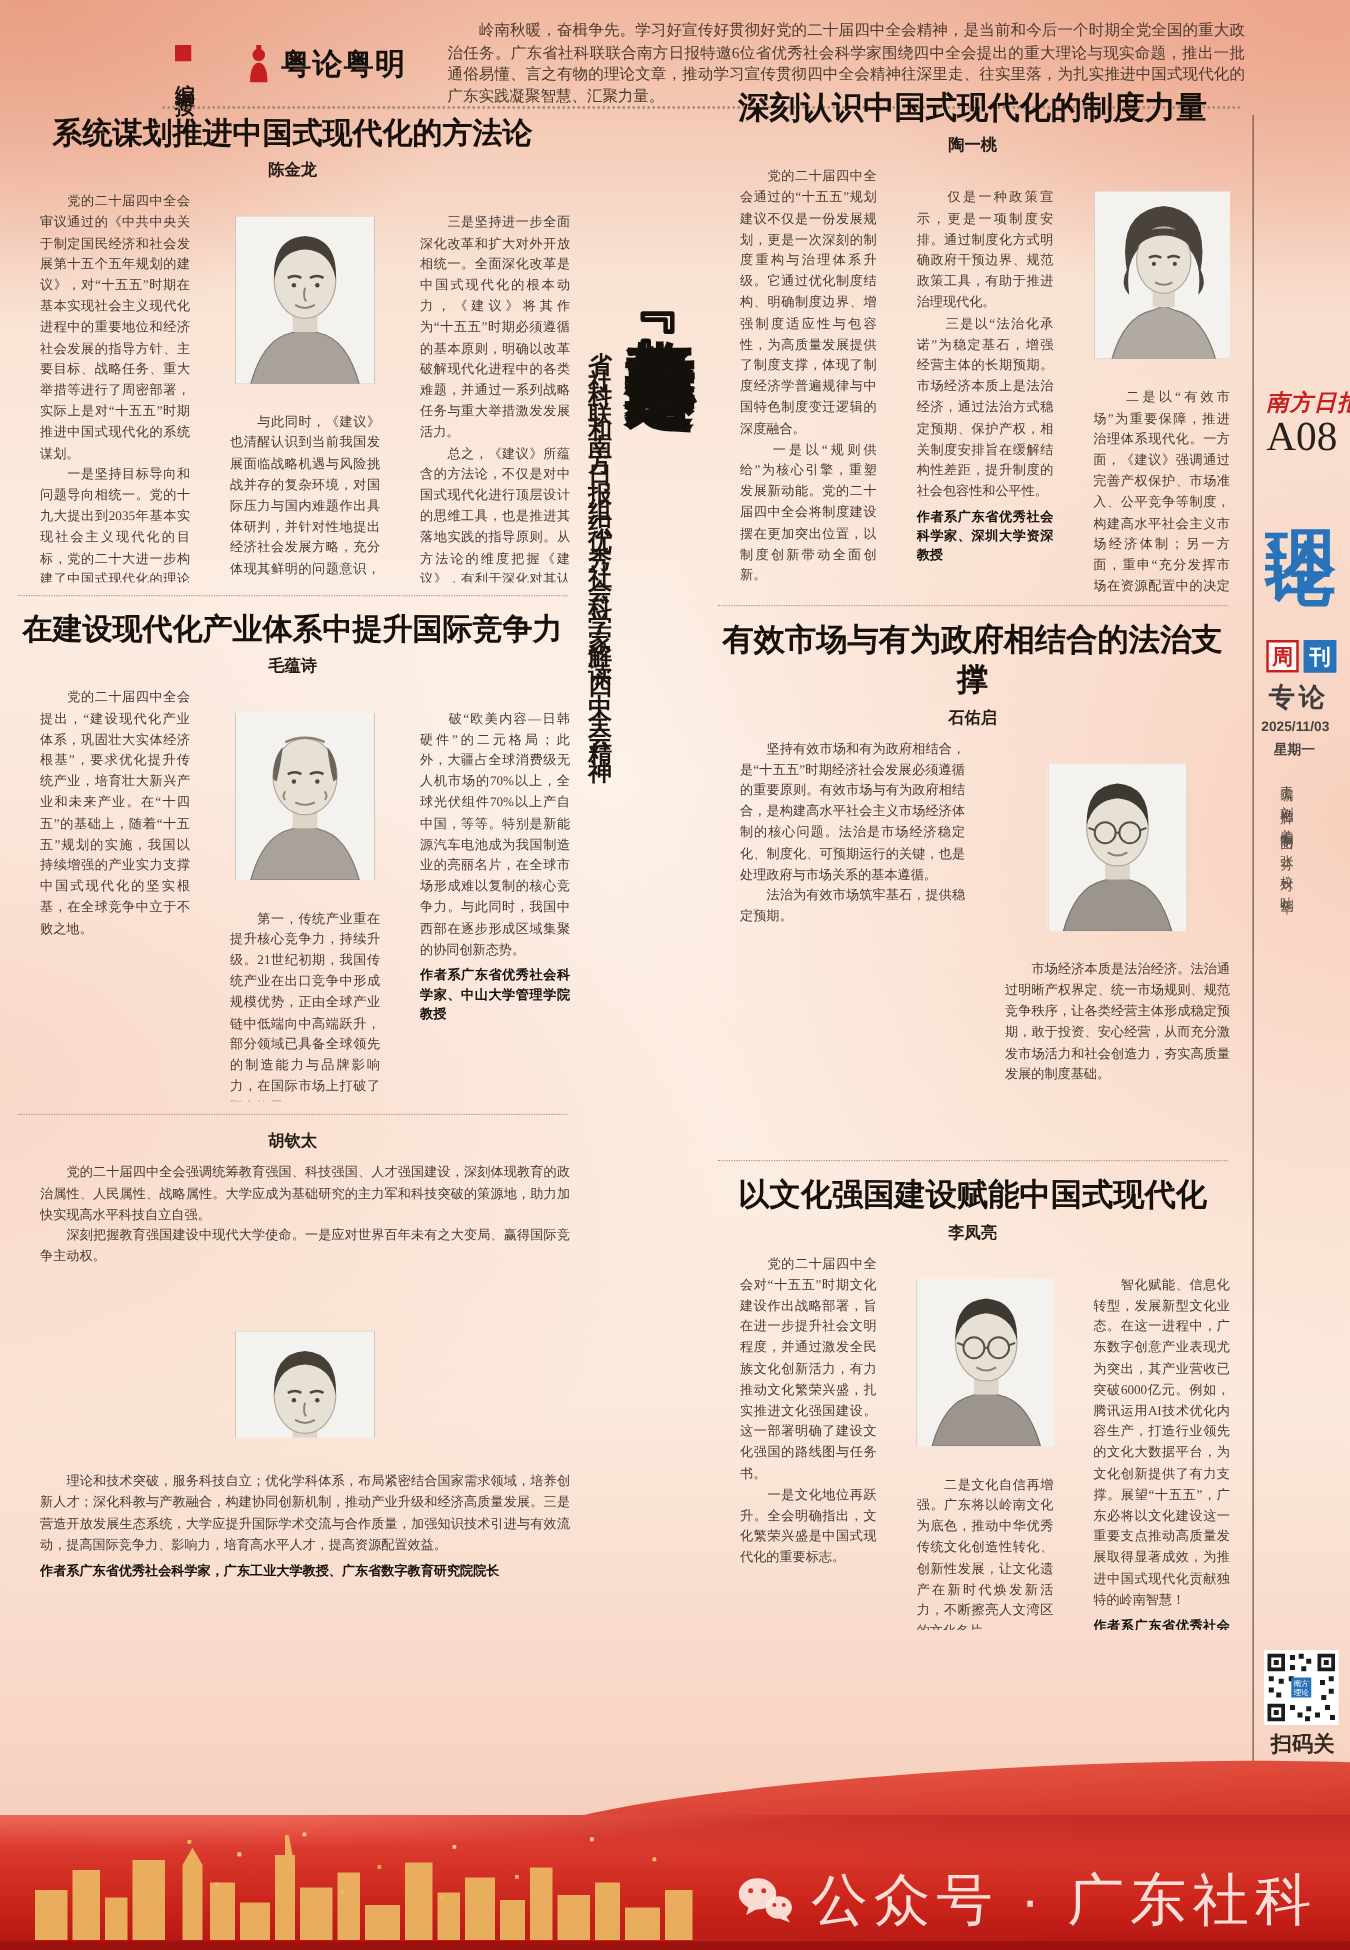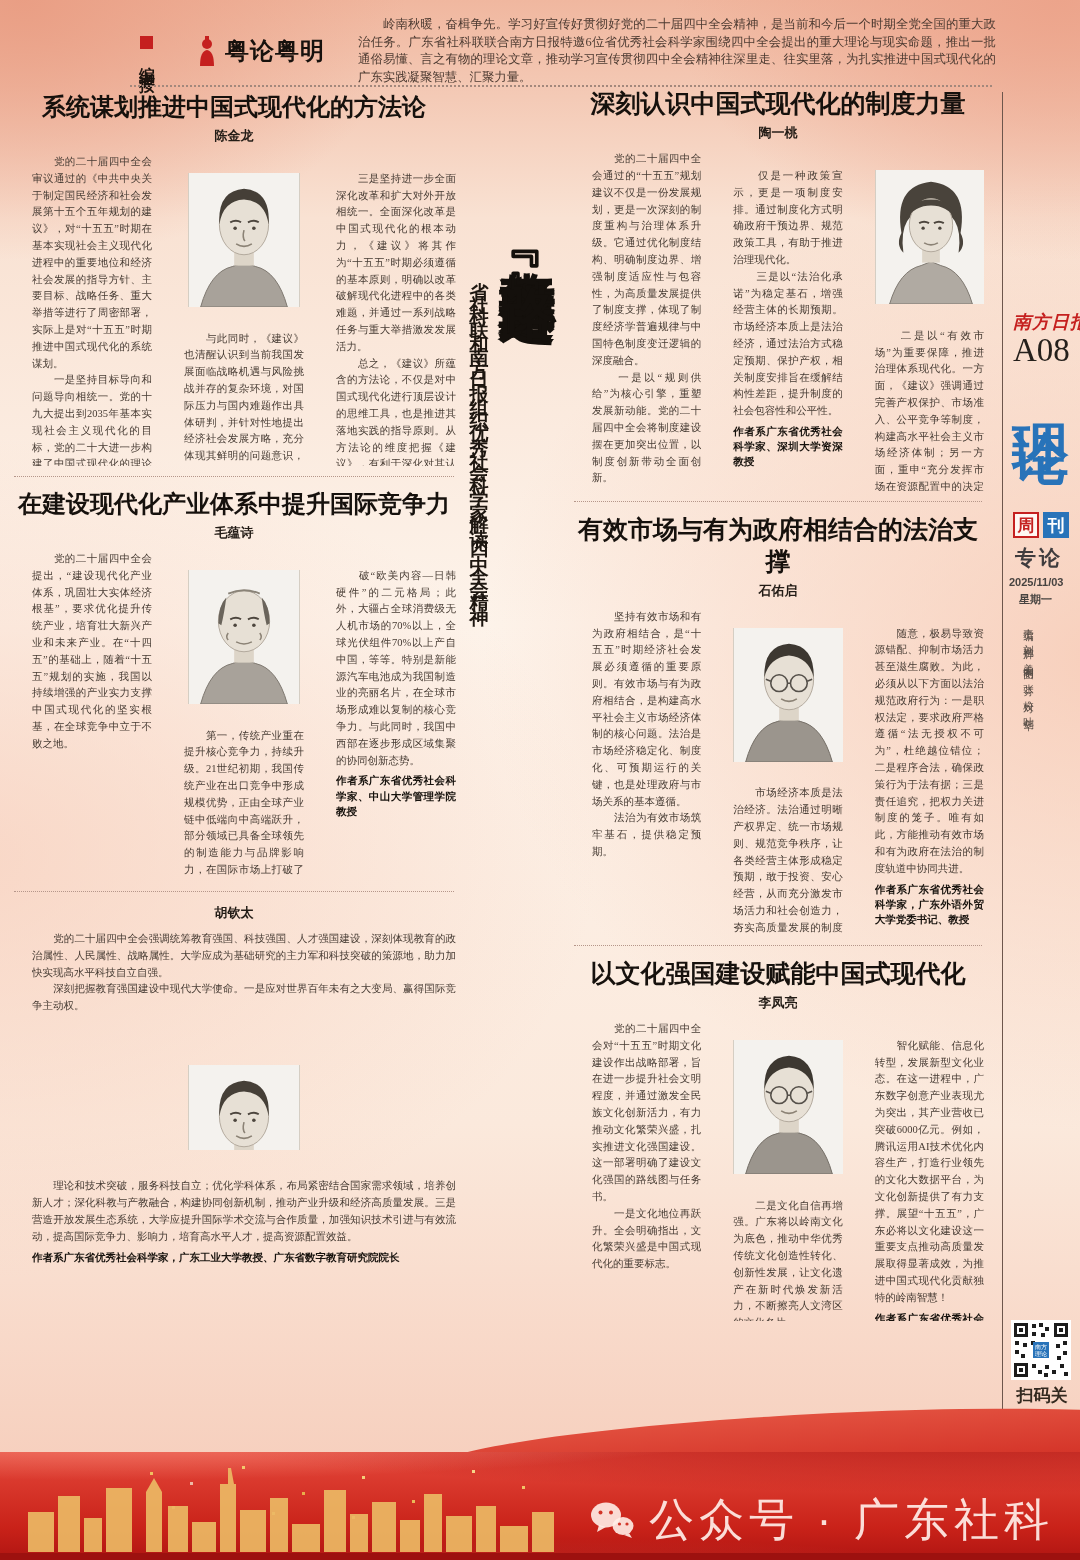--- a/index.html
+++ b/index.html
@@ -25,21 +25,21 @@
              letter-spacing:5px; color:#1b140f; font-family:"Liberation Serif", serif; }
   .ed-note { position:absolute; left:196px; top:16px; width:800px; display:flex; gap:14px; align-items:center; }
   .brand { display:flex; align-items:center; gap:7px; flex:0 0 148px; }
   .brand-text { font-size:24px; font-weight:900; color:#17110d; letter-spacing:1px; }
   .ed-text { flex:1; font-family:"Liberation Serif", serif; font-size:12.4px; line-height:1.42;
              color:#4c3a31; text-align:justify; }
   .ed-rule { position:absolute; left:130px; top:85px; width:862px; border-top:2px dotted #a3887c; }
 
   
   .block-left  { position:absolute; left:6px;  top:92px; width:456px; }
-  .block-right { position:absolute; left:566px; top:88px; width:424px; }
+  .block-right { position:absolute; left:566px; top:71px; width:424px; }
   .article-title { font-family:"Liberation Serif", serif; font-weight:900; text-align:center;
                    color:#16110d; letter-spacing:0; line-height:1.25; }
   .block-left  .article-title { font-size:24px; }
   .block-right .article-title { font-size:25px; }
   .byline { text-align:center; font-size:13px; font-weight:700; color:#231c16; margin:5px 0 9px; }
   .cols { display:flex; gap:12px; padding:0 6px; overflow:hidden; }
   .bcol { flex:1; font-family:"Liberation Serif", serif; font-size:10.5px; line-height:1.6;
           color:#46 3b33; color:#463b33; text-align:justify; white-space:pre-line; overflow:hidden;margin-left:20px; }
   .portrait { width:112px; height:134px; margin:2px auto 7px; display:block;
               box-shadow:0 0 0 1px #cfc6ba inset; background:#f4f2ee; }
@@ -219,24 +219,20 @@
       <h2 class="article-title">有效市场与有为政府相结合的法治支撑</h2>
       <div class="byline">石佑启</div>
       <div class="cols cols-a4">
         <div class="bcol">　　坚持有效市场和有为政府相结合，是“十五五”时期经济社会发展必须遵循的重要原则。有效市场与有为政府相结合，是构建高水平社会主义市场经济体制的核心问题。法治是市场经济稳定化、制度化、可预期运行的关键，也是处理政府与市场关系的基本遵循。
 　　法治为有效市场筑牢基石，提供稳定预期。</div>
         <div class="bcol">
           <svg class="portrait">
               <use href="#p-glasses"></use>
             </svg>
           <span>　　市场经济本质是法治经济。法治通过明晰产权界定、统一市场规则、规范竞争秩序，让各类经营主体形成稳定预期，敢于投资、安心经营，从而充分激发市场活力和社会创造力，夯实高质量发展的制度基础。</span>
-        </div>
-        <div class="bcol">
-          <span>　　随意，极易导致资源错配、抑制市场活力甚至滋生腐败。为此，必须从以下方面以法治规范政府行为：一是职权法定，要求政府严格遵循“法无授权不可为”，杜绝越位错位；二是程序合法，确保政策行为于法有据；三是责任追究，把权力关进制度的笼子。唯有如此，方能推动有效市场和有为政府在法治的制度轨道中协同共进。</span>
-          <div class="attribution">作者系广东省优秀社会科学家，广东外语外贸大学党委书记、教授</div>
         </div>
       </div>
     </article>
 
     <div class="divider"></div>
 
     <article>
       <h2 class="article-title">以文化强国建设赋能中国式现代化</h2>
       <div class="byline">李凤亮</div>
       <div class="cols cols-a6">

